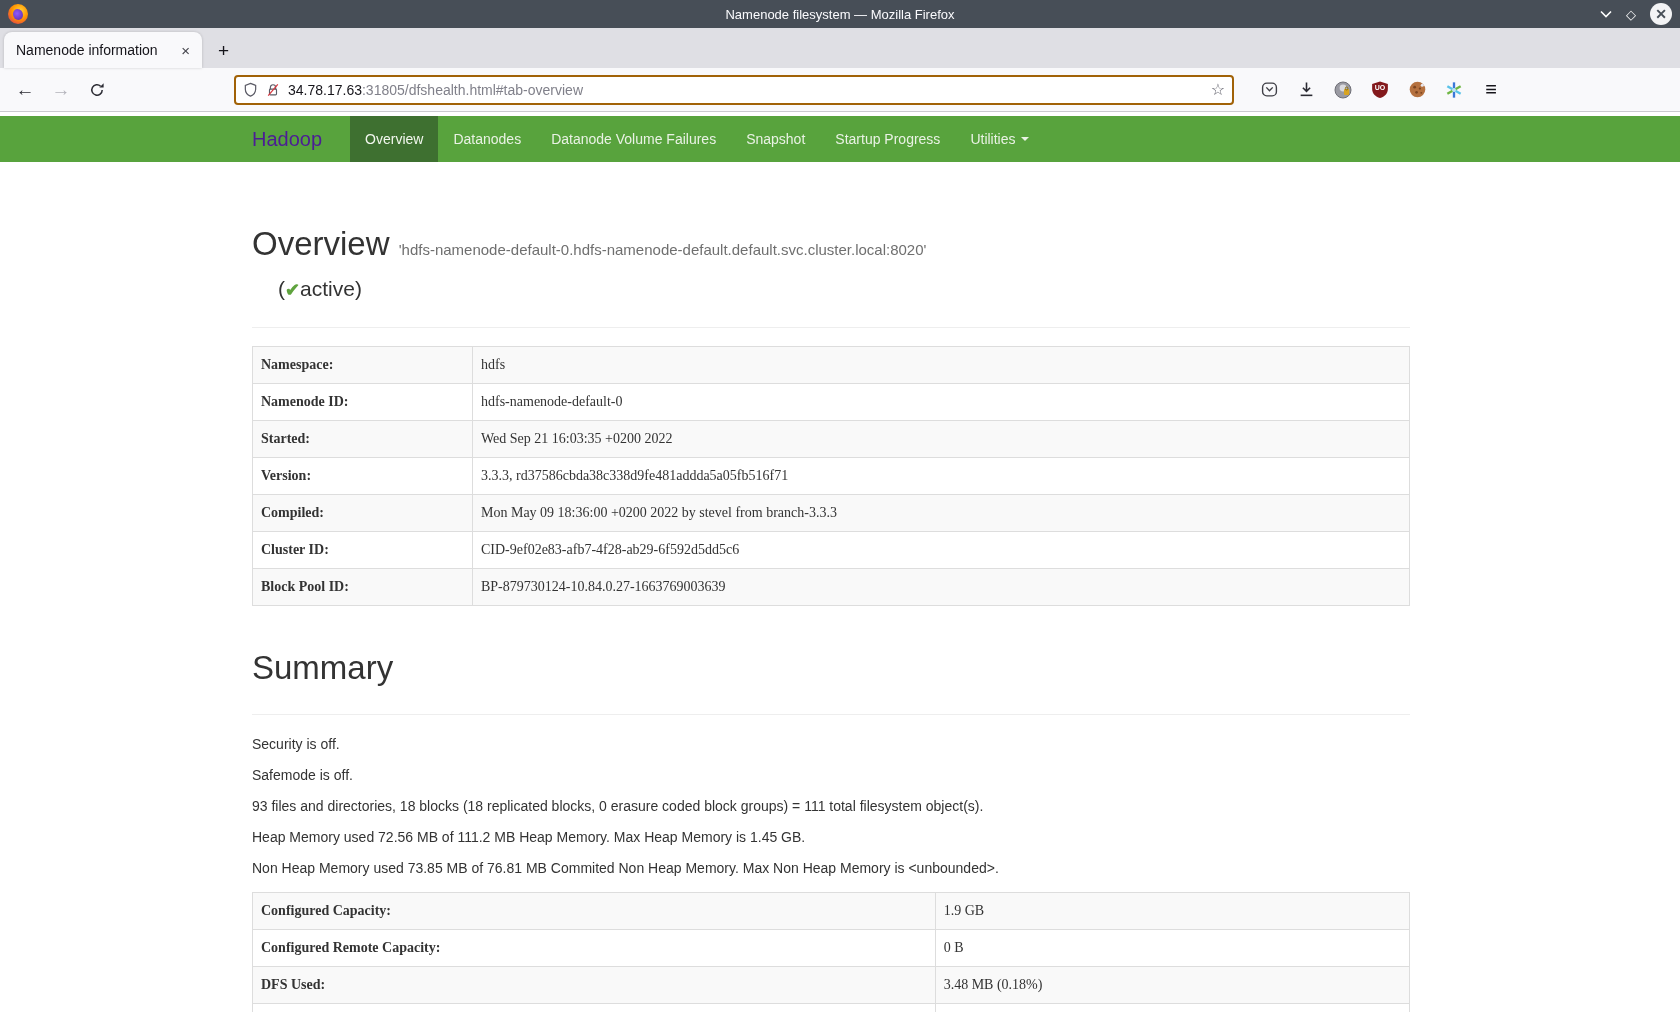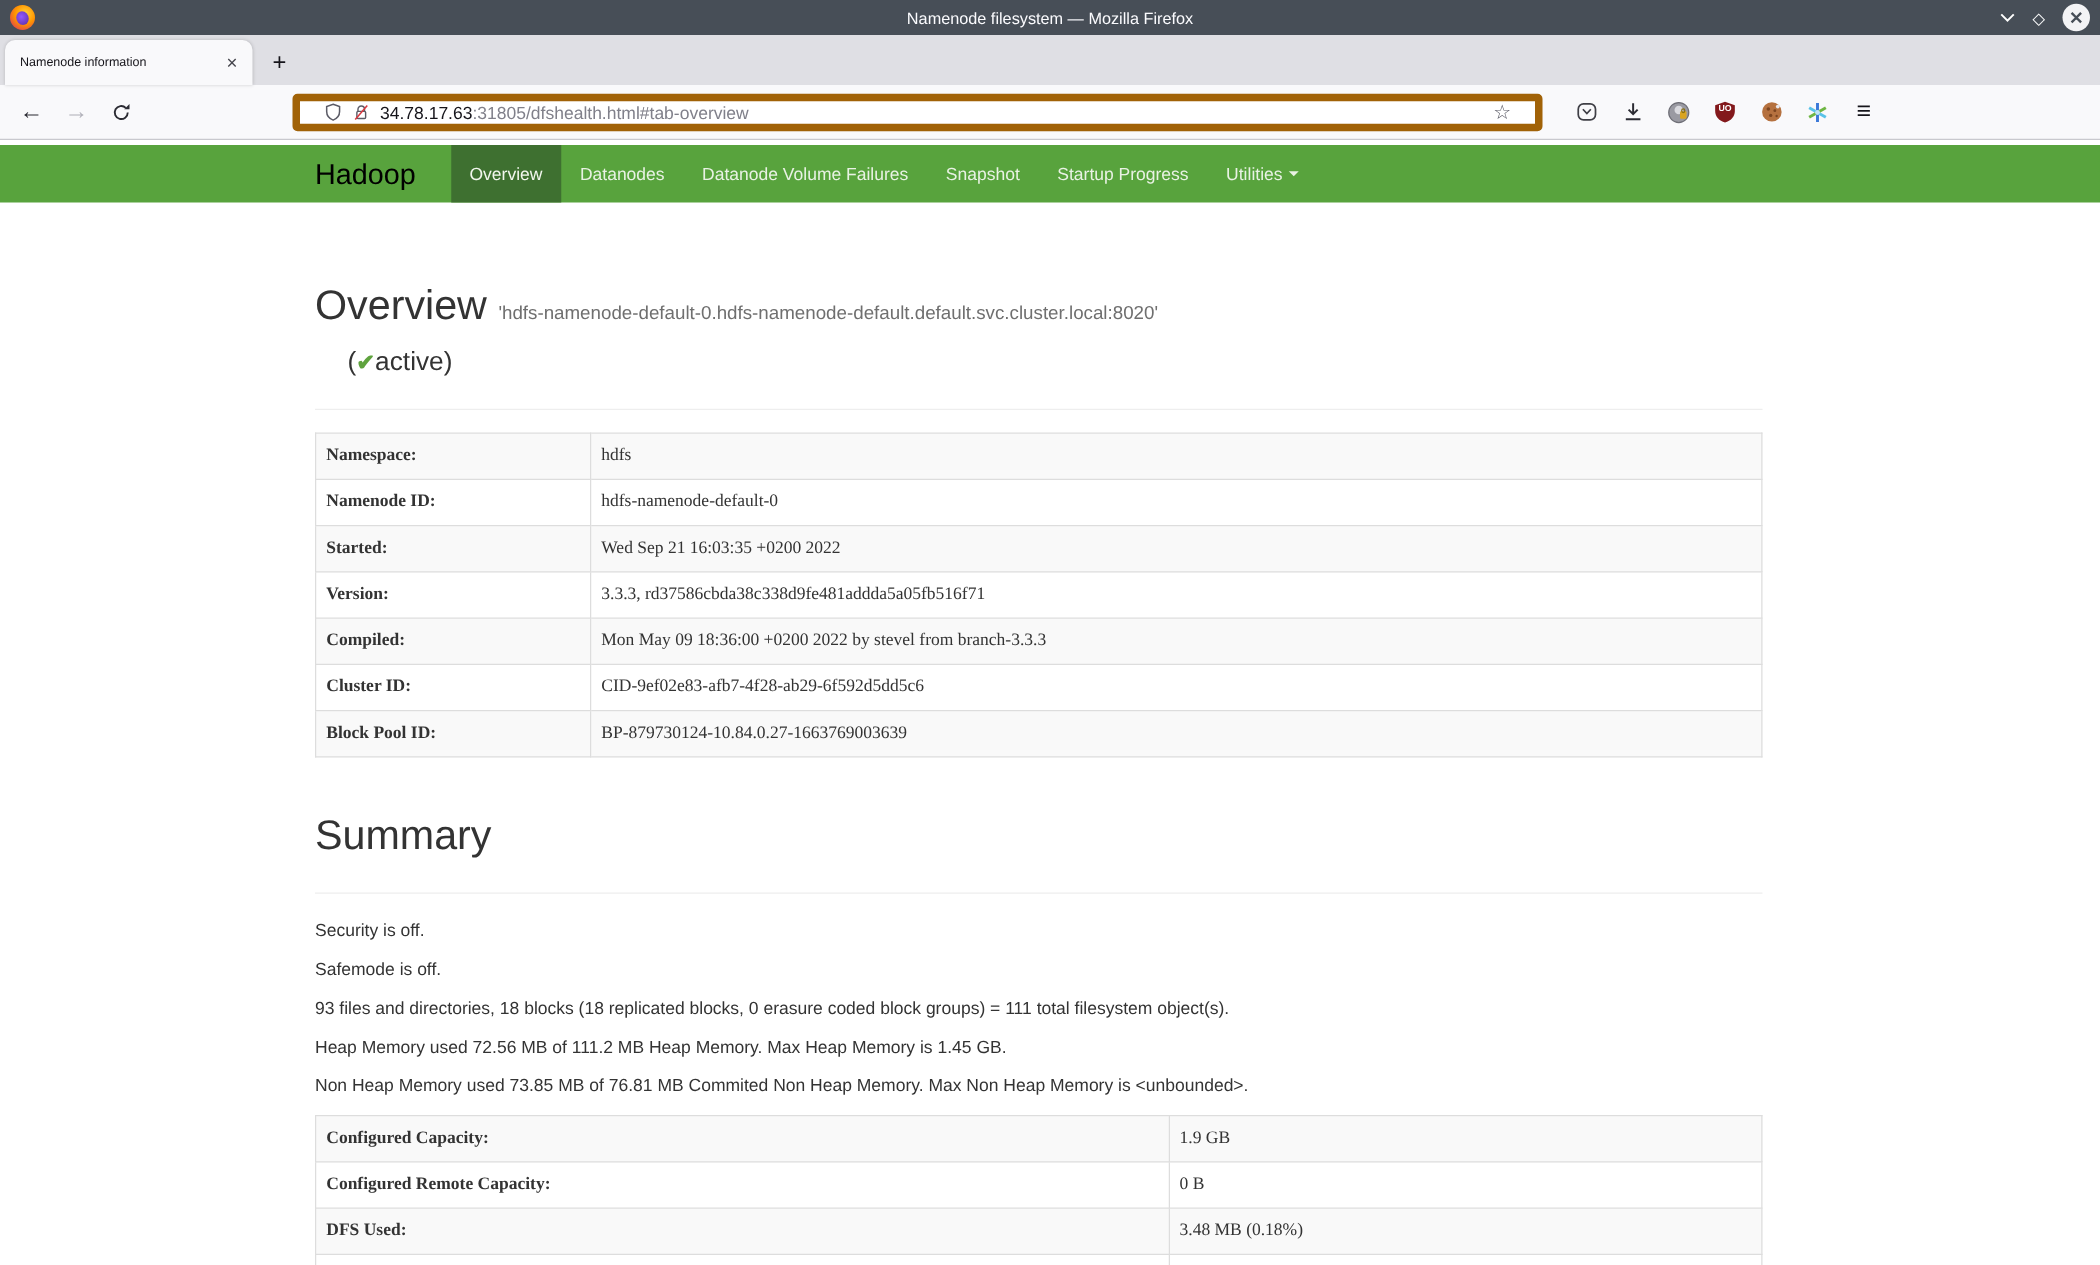--- a/index.html
+++ b/index.html
@@ -16,47 +16,47 @@
   .win-controls { position:absolute; right:8px; top:0; height:28px; display:flex; align-items:center; gap:14px; }
   .win-btn { color:#fff; display:flex; align-items:center; justify-content:center; cursor:default; }
   .win-btn.maxi { font-size:13px; line-height:1; }
   .win-close { width:22px; height:22px; background:#f3f3f5; border-radius:50%; color:#474e57;
                font-size:14px; font-weight:bold; display:flex; align-items:center; justify-content:center; }
 
   
   .tabbar { height:40px; background:#dfdfe4; display:flex; align-items:flex-end; padding-left:4px; }
   .tab { width:198px; height:36px; background:#f9f9fb; border-radius:8px 8px 0 0;
          box-shadow:0 0 3px rgba(0,0,0,.18); display:flex; align-items:center; padding:0 8px 0 12px; }
-  .tab-title { flex:1; font-size:10px; color:#15141a; white-space:nowrap; overflow:hidden; }
+  .tab-title { flex:1; font-size:14px; color:#15141a; white-space:nowrap; overflow:hidden; }
   .tab-close { font-size:15px; color:#45454c; padding:0 4px; }
   .newtab { font-size:19px; color:#15141a; padding:0 12px 6px 16px; }
 
   
   .toolbar { height:44px; background:#f9f9fb; border-bottom:1px solid #c9c9ce;
              display:flex; align-items:center; padding:0 10px; }
   .nav-btn { width:30px; height:30px; display:flex; align-items:center; justify-content:center;
              font-size:19px; color:#2b2b33; margin-right:6px; }
   .nav-btn.disabled { color:#b2b2ba; }
-  .urlbar { width:1000px; height:30px; margin-left:116px; background:#fff; border:6px solid #a16207;
-            border-radius:4px; display:flex; align-items:center; padding:0 19px;justify-content:flex-end; }
+  .urlbar { width:1000px; height:30px; margin-left:116px; background:#fff; border:2px solid #a16207;
+            border-radius:4px; display:flex; align-items:center; padding:0 7px;justify-content:flex-end; }
   .urlbar .ico { display:flex; align-items:center; margin-right:8px; color:#5b5b66; }
   .url-text { flex:1; font-size:14px; white-space:nowrap; overflow:hidden; }
   .url-host { color:#15141a; }
   .url-rest { color:#80808a; }
   .star { font-size:16px; color:#5b5b66; }
   .tb-icons { display:flex; align-items:center; gap:15px; margin-left:24px; }
   .tb-ico { width:22px; height:22px; display:flex; align-items:center; justify-content:center; color:#3f3f46; position:relative; }
   .menu-glyph { font-size:20px; color:#15141a; }
   .ublock-label { position:absolute; top:5px; left:0; width:100%; text-align:center;
                   font-size:7px; font-weight:bold; color:#fff; }
 
   
   .page { background:#fff; }
   .navbar { margin-top:4px; height:46px; background:#58a33d; display:flex; align-items:stretch; }
-  .brand { margin-left:252px; color:#000000; font-size:23px; line-height:46px; padding-right:14px; }
+  .brand { margin-left:252px; color:#4c1d95; font-size:20px; line-height:46px; padding-right:14px; }
   .nav-items { display:flex; margin-left:14px; }
   .nav-item { color:#e9f2e4; font-size:14px; line-height:46px; padding:0 15px; text-decoration:none;
               display:flex; align-items:center; gap:5px; }
   .nav-item.active { background:#3e7030; color:#f2f7ee; }
   .caret { width:0; height:0; border-left:4px solid transparent; border-right:4px solid transparent;
            border-top:4px solid #e9f2e4; display:inline-block; }
 
   .container { width:1158px; margin-left:252px; color:#333; }
   h1.pg { font-size:33px; font-weight:normal; color:#333; line-height:40px; margin-top:62px; }
   h1.pg small { font-size:15px; color:#6f6f6f; font-weight:normal; }

